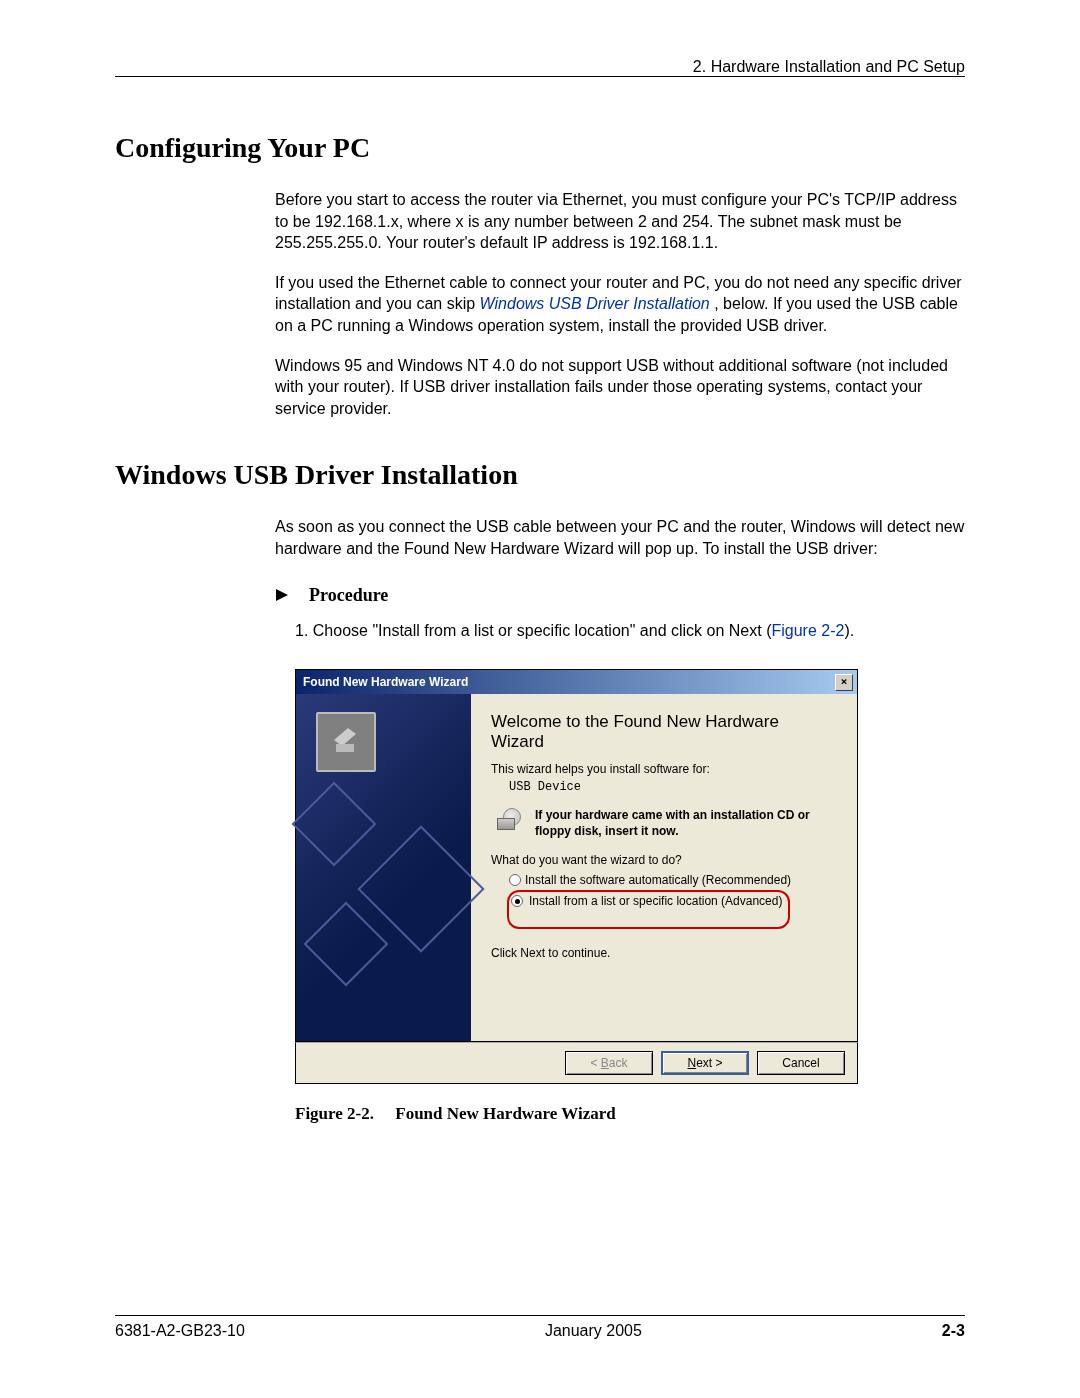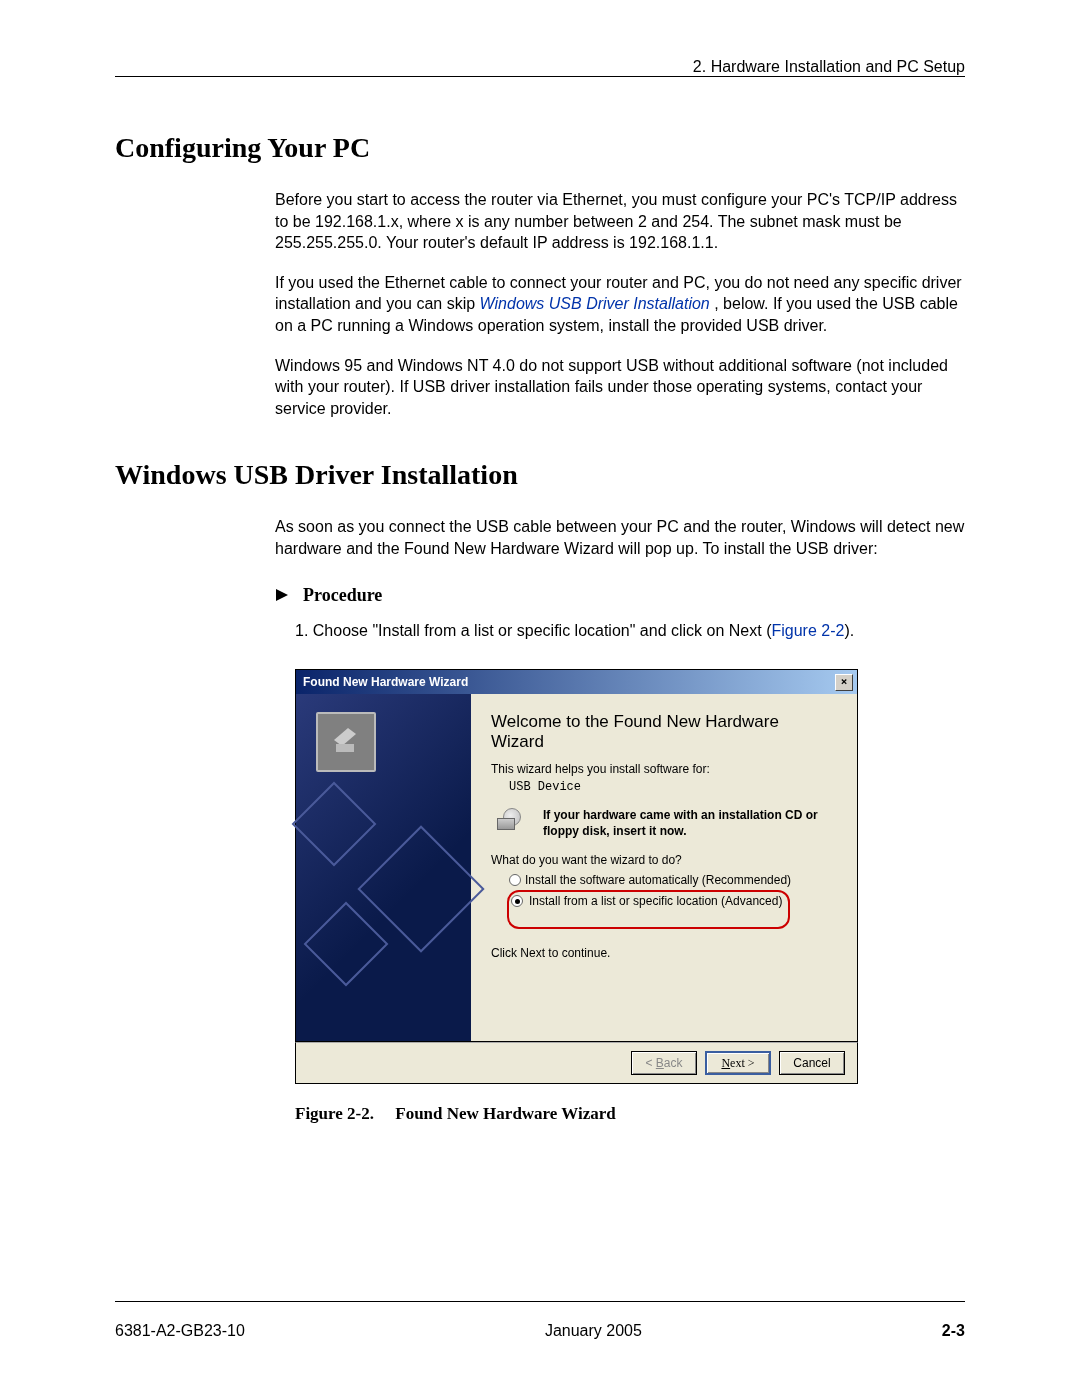--- a/index.html
+++ b/index.html
@@ -27,21 +27,21 @@
   .body-para {
     font-size: 16px;
     line-height: 1.35;
     margin-left: 160px;
     margin-bottom: 18px;
   }
   .link { color: #0033aa; font-style: italic; }
   .h2-row {
     display: flex;
     align-items: center;
-    gap: 14px;
+    gap: 20px;
     margin-left: 160px;
     margin-top: 25px;
     margin-bottom: 14px;
   }
   .tri-icon svg { display: block; }
   h2 {
     font-family: "Times New Roman", Times, serif;
     font-size: 18px;
     font-weight: bold;
   }
@@ -109,21 +109,21 @@
     padding: 18px 22px 0 20px;
     font-family: Tahoma, Arial, sans-serif;
     font-size: 12px;
     color: #000;
   }
   .wiz-main .wtitle {
     font-size: 17px;
     margin-bottom: 10px;
   }
   .wiz-main .devname { margin: 4px 0 14px 18px; font-family: Liberation Mono, monospace; }
-  .wiz-main .cdrow { display: flex; gap: 20px; margin: 0 0 14px 6px; }
+  .wiz-main .cdrow { display: flex; gap: 12px; margin: 0 0 14px 6px; }
   .wiz-main .cdrow .cdtext { font-weight: bold; font-size: 12px; line-height: 1.3; }
   .cd-icon {
     width: 26px; height: 22px; flex-shrink: 0;
     position: relative;
   }
   .cd-icon .disc {
     position: absolute; top: 0; left: 6px;
     width: 18px; height: 18px; border-radius: 50%;
     background: radial-gradient(circle at 40% 40%, #eee, #bbb);
     border: 1px solid #888;
@@ -153,40 +153,40 @@
     border: 1px solid #000;
     border-top: 1px solid #aaa;
     background: #ece9d8;
     display: flex;
     justify-content: flex-end;
     align-items: center;
     gap: 8px;
     padding-right: 12px;
   }
   .wiz-btn {
-    width: 66px; height: 24px;
+    width: 88px; height: 24px;
     font-family: Tahoma, Arial, sans-serif;
     font-size: 12px;
     background: #ece9d8;
     border: 1px solid #000;
     box-shadow: inset 1px 1px 0 #fff, inset -1px -1px 0 #888;
   }
   .wiz-btn.disabled { color: #888; }
-  .wiz-btn.default { border: 2px solid #3a5ea0; font-family: Liberation Serif, serif; }
+  .wiz-btn.default { border: 2px solid #3a5ea0; }
   .figcap {
     font-family: "Times New Roman", Times, serif;
     font-size: 17px;
     font-weight: bold;
     margin-left: 180px;
   }
   .footer {
     position: absolute;
     left: 115px; right: 115px; bottom: 58px;
     border-top: 1px solid #000;
-    padding-top: 20px;
+    padding-top: 6px;
     display: flex;
     justify-content: space-between;
     font-size: 16px;
   }
   .footer .pn { font-weight: bold; }
   .underline-access { text-decoration: underline; }
 </style>
 </head>
 <body>
 

